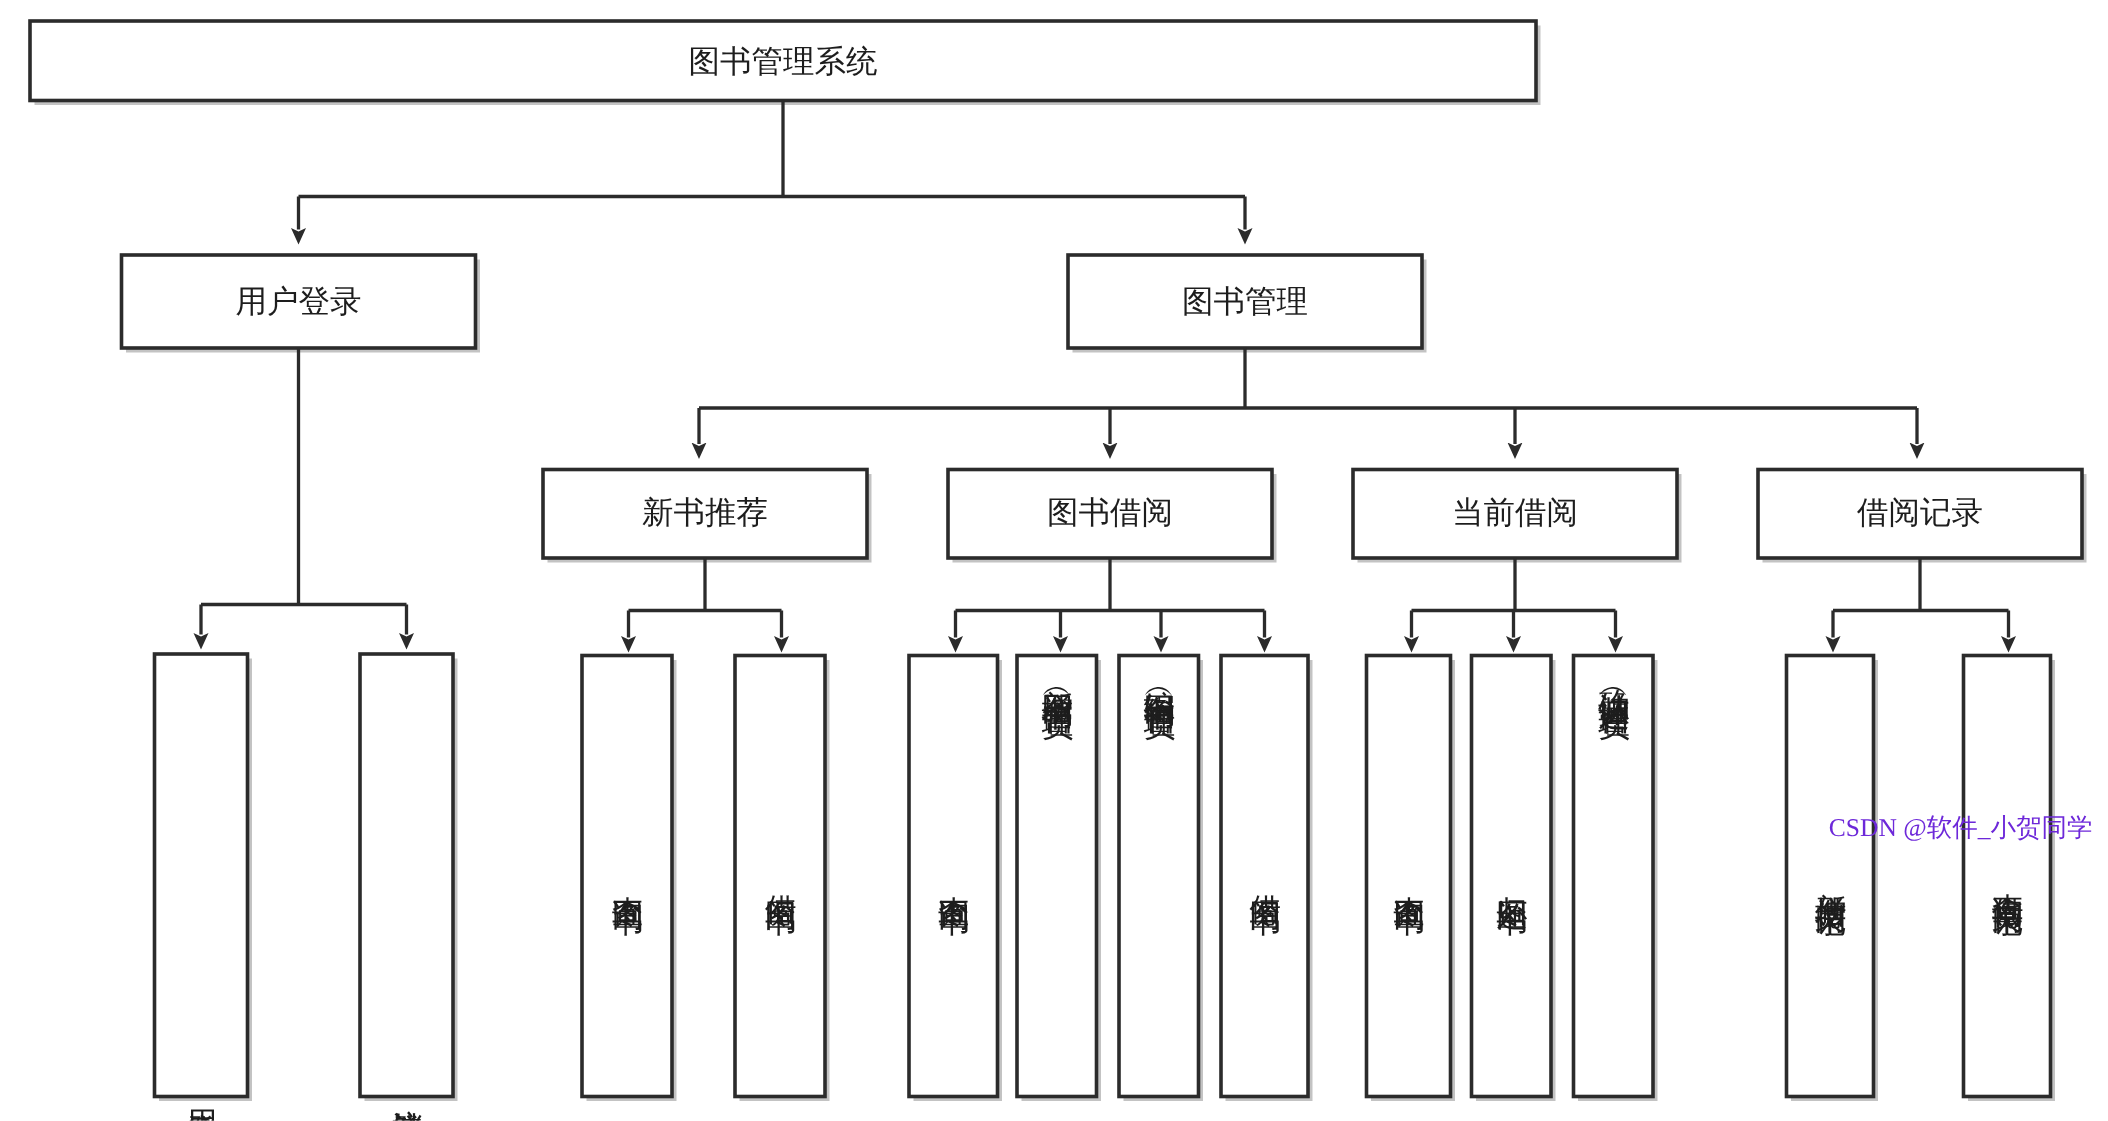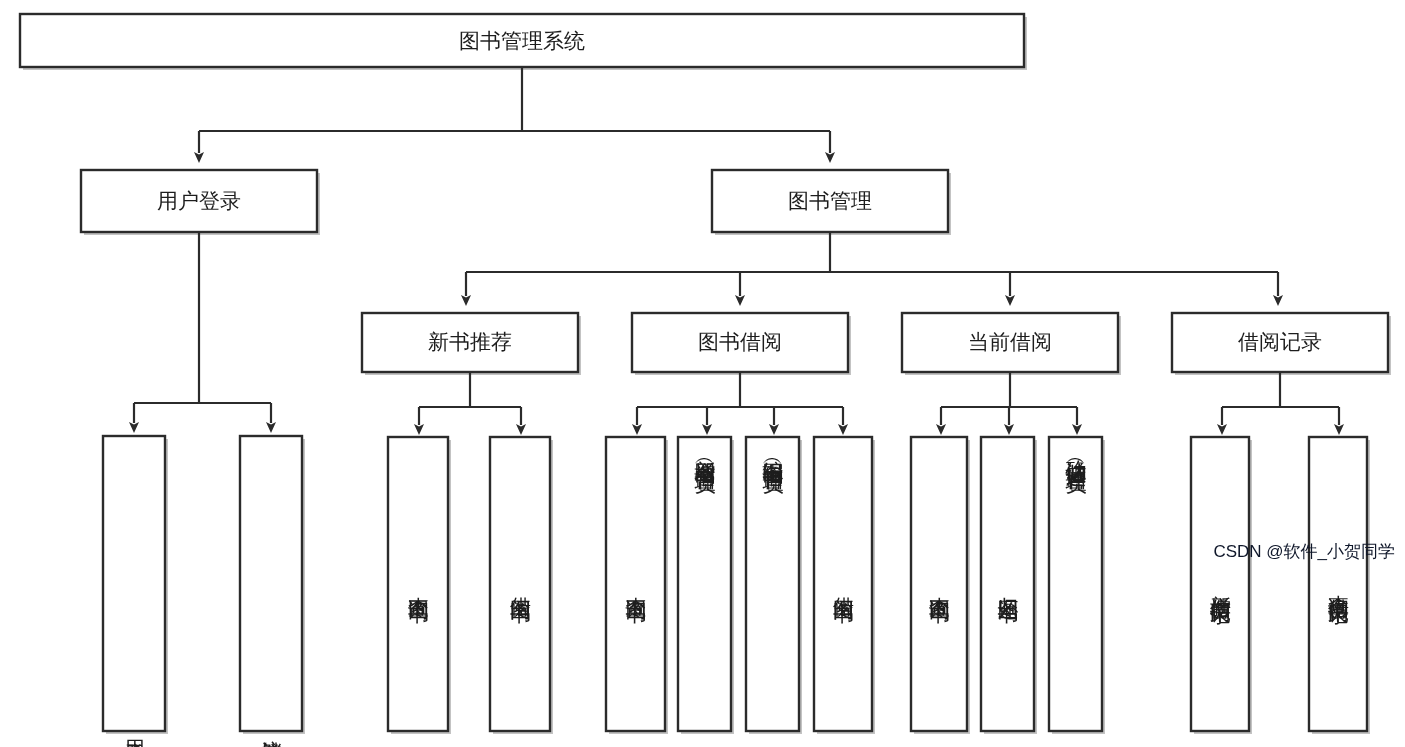--- a/index.html
+++ b/index.html
@@ -64,23 +64,23 @@
     font-size: 21px;
     color: #1d1d1d;
     letter-spacing: 2px;
     line-height: 1;
     white-space: nowrap;
   }
   .watermark {
     position: absolute;
     right: 10px;
     bottom: 6px;
-    font-family: Liberation Sans, sans-serif;
+    font-family: Liberation Serif, serif;
     font-size: 17px;
-    color: #0f172a;
+    color: #6d28d9;
     white-space: nowrap;
     pointer-events: none;
   }
 </style>
 </head>
 <body>
 
 <div id="diagram-root">
 
   <svg class="canvas" viewBox="0 0 1405 747">

